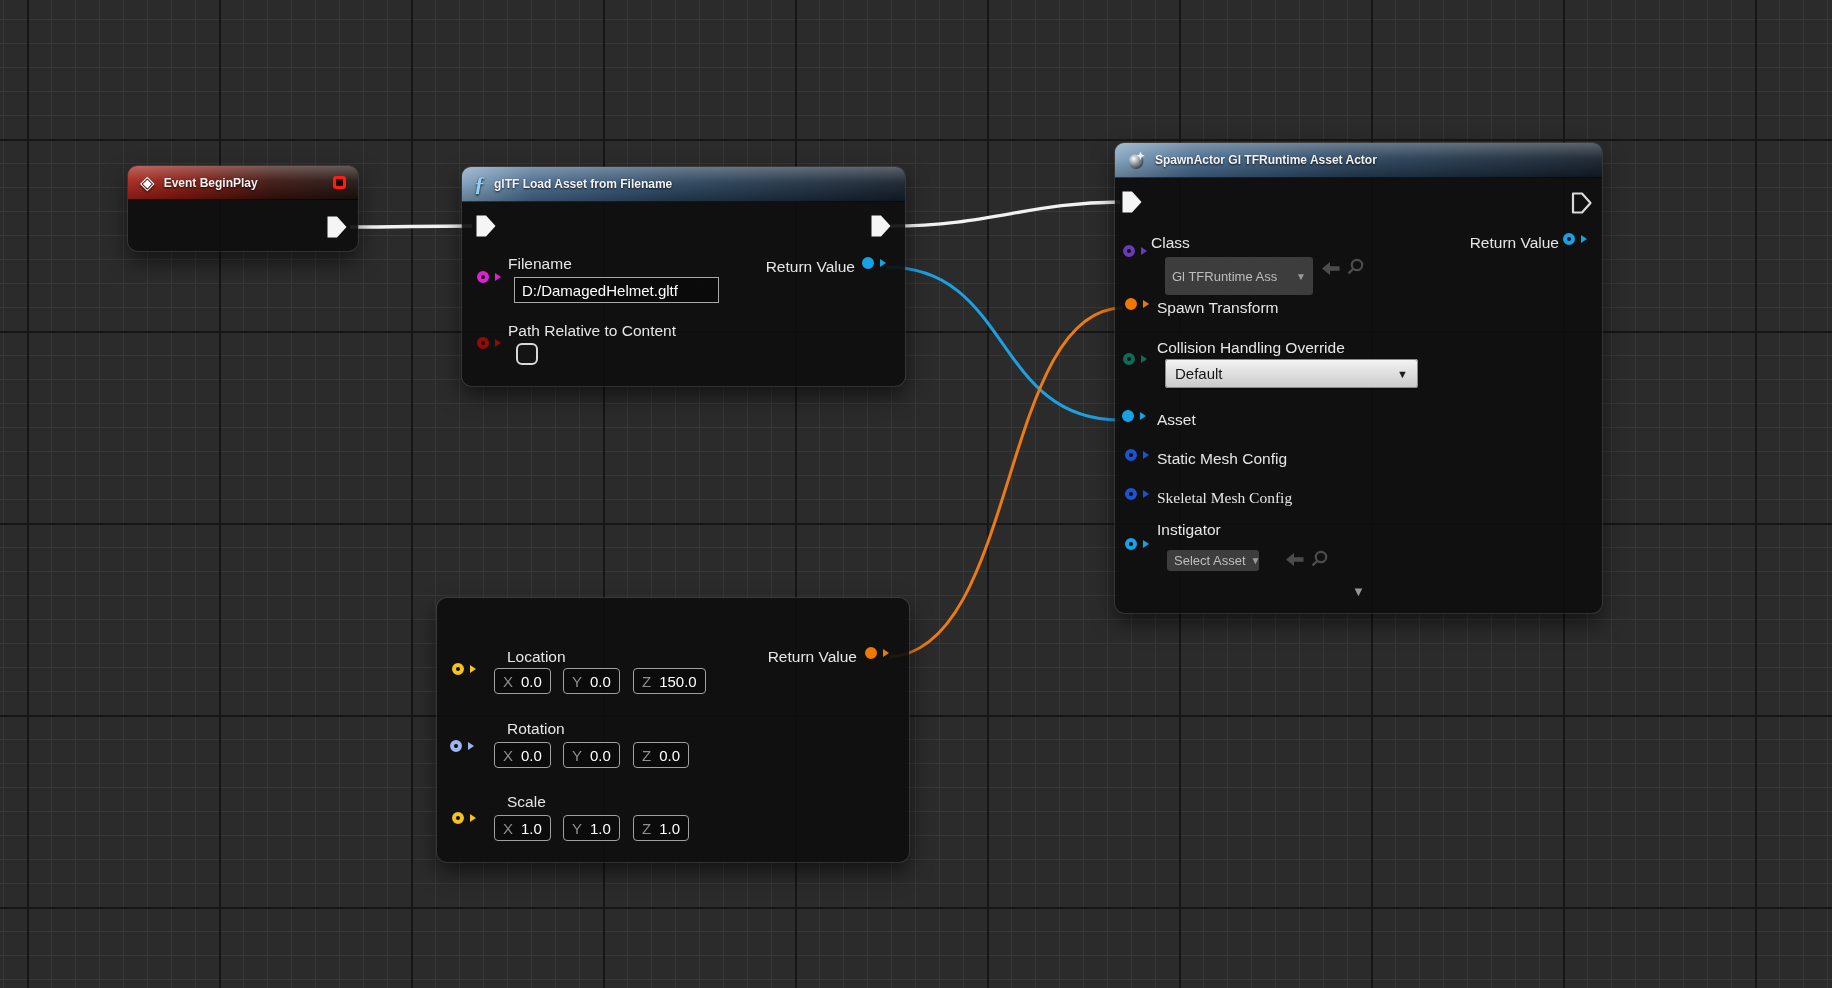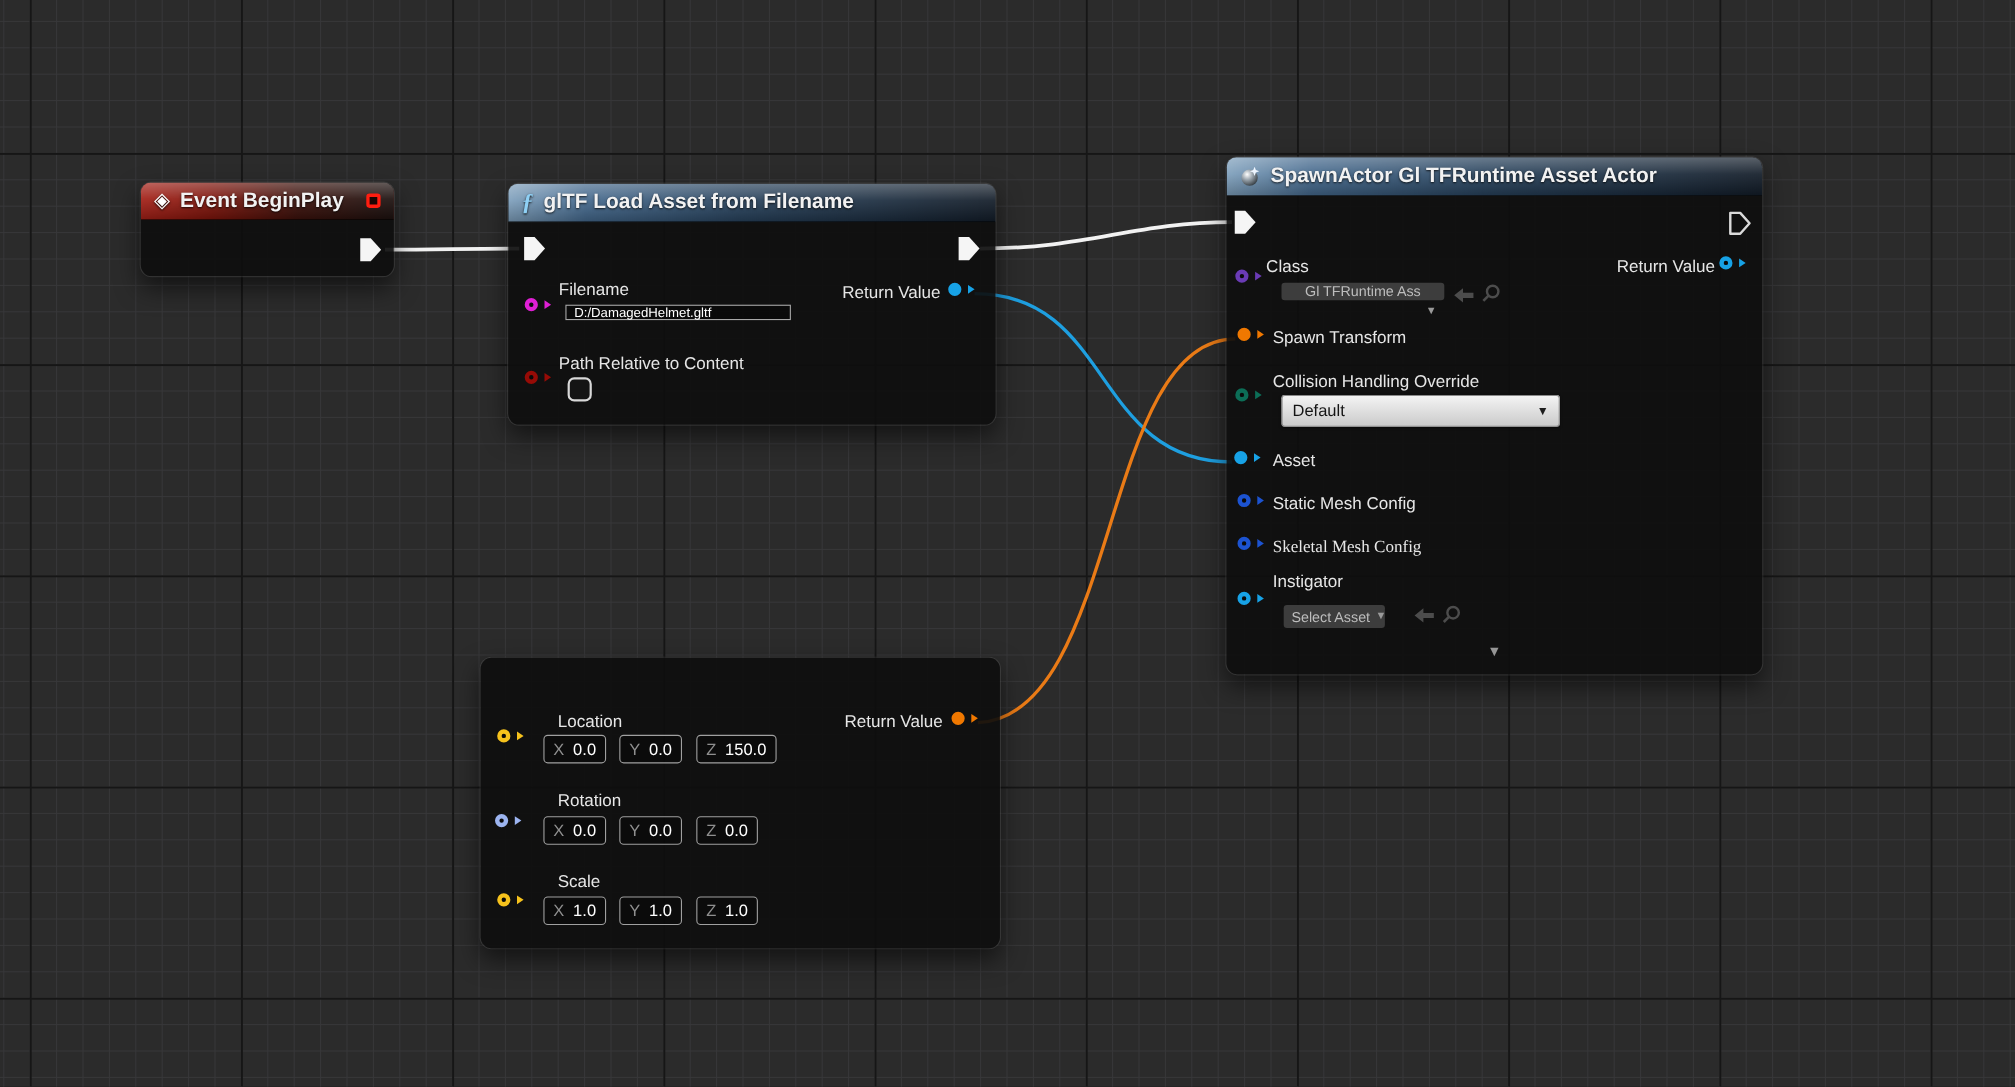--- a/index.html
+++ b/index.html
@@ -31,39 +31,39 @@
   }
   .node-header::before{
     content:"";position:absolute;inset:0;border-radius:inherit;
     background:linear-gradient(180deg, rgba(255,255,255,0.30), rgba(255,255,255,0.07) 45%, rgba(0,0,0,0.22));
     pointer-events:none;
   }
   .node-header>*{position:relative;z-index:1;}
   .header-red{background:linear-gradient(90deg,#a42118 0%,#7e150c 28%,#3c120c 62%,#1d1210 100%);}
   .header-blue{background:linear-gradient(90deg,#7fa0bc 0%,#44688c 16%,#28425c 48%,#131d29 100%);}
   .header-green{background:linear-gradient(90deg,#90ac8d 0%,#61835f 22%,#2f4132 62%,#151c17 100%);}
-  .node-title{font-size:19px;font-weight:bold;color:#f2f2f2;text-shadow:0 1px 2px rgba(0,0,0,0.8);white-space:nowrap;}
+  .node-title{font-size:12px;font-weight:bold;color:#f2f2f2;text-shadow:0 1px 2px rgba(0,0,0,0.8);white-space:nowrap;}
   .event-icon{color:#ffffff;font-size:19px;line-height:1;text-shadow:0 1px 2px #000;}
   .fn-icon{color:#8fd0f5;font-size:22px;line-height:1;font-style:italic;font-weight:bold;font-family:"Liberation Serif","DejaVu Serif",serif;text-shadow:0 1px 2px #000;}
   .event-badge{width:13px;height:13px;border:3px solid #ff1d10;border-radius:3px;background:#1c0503;margin-left:auto;}
   .exec-pin{position:absolute;}
   .pin{
     position:absolute;width:12px;height:12px;border-radius:50%;
     border:4px solid var(--c,#888);background:rgba(10,10,10,0.9);
   }
   .pin::after{
     content:"";position:absolute;left:14px;top:50%;transform:translateY(-50%);
     border-left:6px solid var(--c,#888);border-top:4.5px solid transparent;border-bottom:4.5px solid transparent;
   }
   .pin.filled{background:var(--c,#888);}
   .pin-label{position:absolute;font-size:15.5px;color:#e6e6e6;line-height:18px;white-space:nowrap;}
   .textbox{
-    position:absolute;display:flex;align-items:center;height:14px;padding:0 7px;
+    position:absolute;display:flex;align-items:center;height:26px;padding:0 7px;
     background:rgba(0,0,0,0.32);border:1px solid #a8a8a8;border-radius:0;
-    color:#ffffff;font-size:12px;white-space:nowrap;
+    color:#ffffff;font-size:15px;white-space:nowrap;
   }
   .checkbox{position:absolute;width:22px;height:22px;border:2.5px solid #d8d8d8;border-radius:6px;background:#141414;}
   .combo-dark{
     position:absolute;display:flex;align-items:center;gap:5px;padding:0 7px;
     background:#3d3d3d;border-radius:3px;color:#bdbdbd;font-size:13px;white-space:nowrap;
   }
   .combo-dark .caret{font-size:10px;color:#9a9a9a;}
   .combo-light{
     position:absolute;display:flex;align-items:center;padding:0 10px;
     background:linear-gradient(#f5f5f5,#c9c9c9);border-radius:3px;
@@ -145,21 +145,21 @@
     </div>
     <svg class="exec-pin" style="left:5px;top:46px;" width="24" height="26" viewBox="0 0 24 26">
       <path d="M2.5 2.5 H12 L21.5 13 L12 23.5 H2.5 Z" fill="#f5f5f5"></path>
     </svg>
     <svg class="exec-pin" style="left:455px;top:47px;" width="24" height="26" viewBox="0 0 24 26">
       <path d="M3 3.5 H12 L20.5 13 L12 22.5 H3 Z" fill="none" stroke="#dadada" stroke-width="2.2" stroke-linejoin="round"></path>
     </svg>
 
     <span class="pin-label" style="left:36px;top:91px;">Class</span>
     <span class="pin" style="left: 8px; top: 102px; --c: #6a3bb5;"></span>
-    <div class="combo-dark" style="left:50px;top:114px;width:148px;height:16px;flex-direction:column;">
+    <div class="combo-dark" style="left:50px;top:114px;width:148px;height:38px;">
       <span>Gl TFRuntime Ass</span>
       <span class="caret" style="margin-left:auto;">▼</span>
     </div>
     <svg class="util-icon" style="left:206px;top:118px;" width="20" height="15" viewBox="0 0 20 15">
       <path d="M9 1 L1 7.5 L9 14 V9.8 H18.5 V5.2 H9 Z" fill="#4c4c4c"></path>
     </svg>
     <svg class="util-icon" style="left:231px;top:114px;" width="19" height="19" viewBox="0 0 19 19">
       <circle cx="11" cy="8" r="5.2" fill="none" stroke="#4c4c4c" stroke-width="2.2"></circle>
       <line x1="7.2" y1="11.8" x2="2.5" y2="16.5" stroke="#4c4c4c" stroke-width="2.4"></line>
     </svg>

